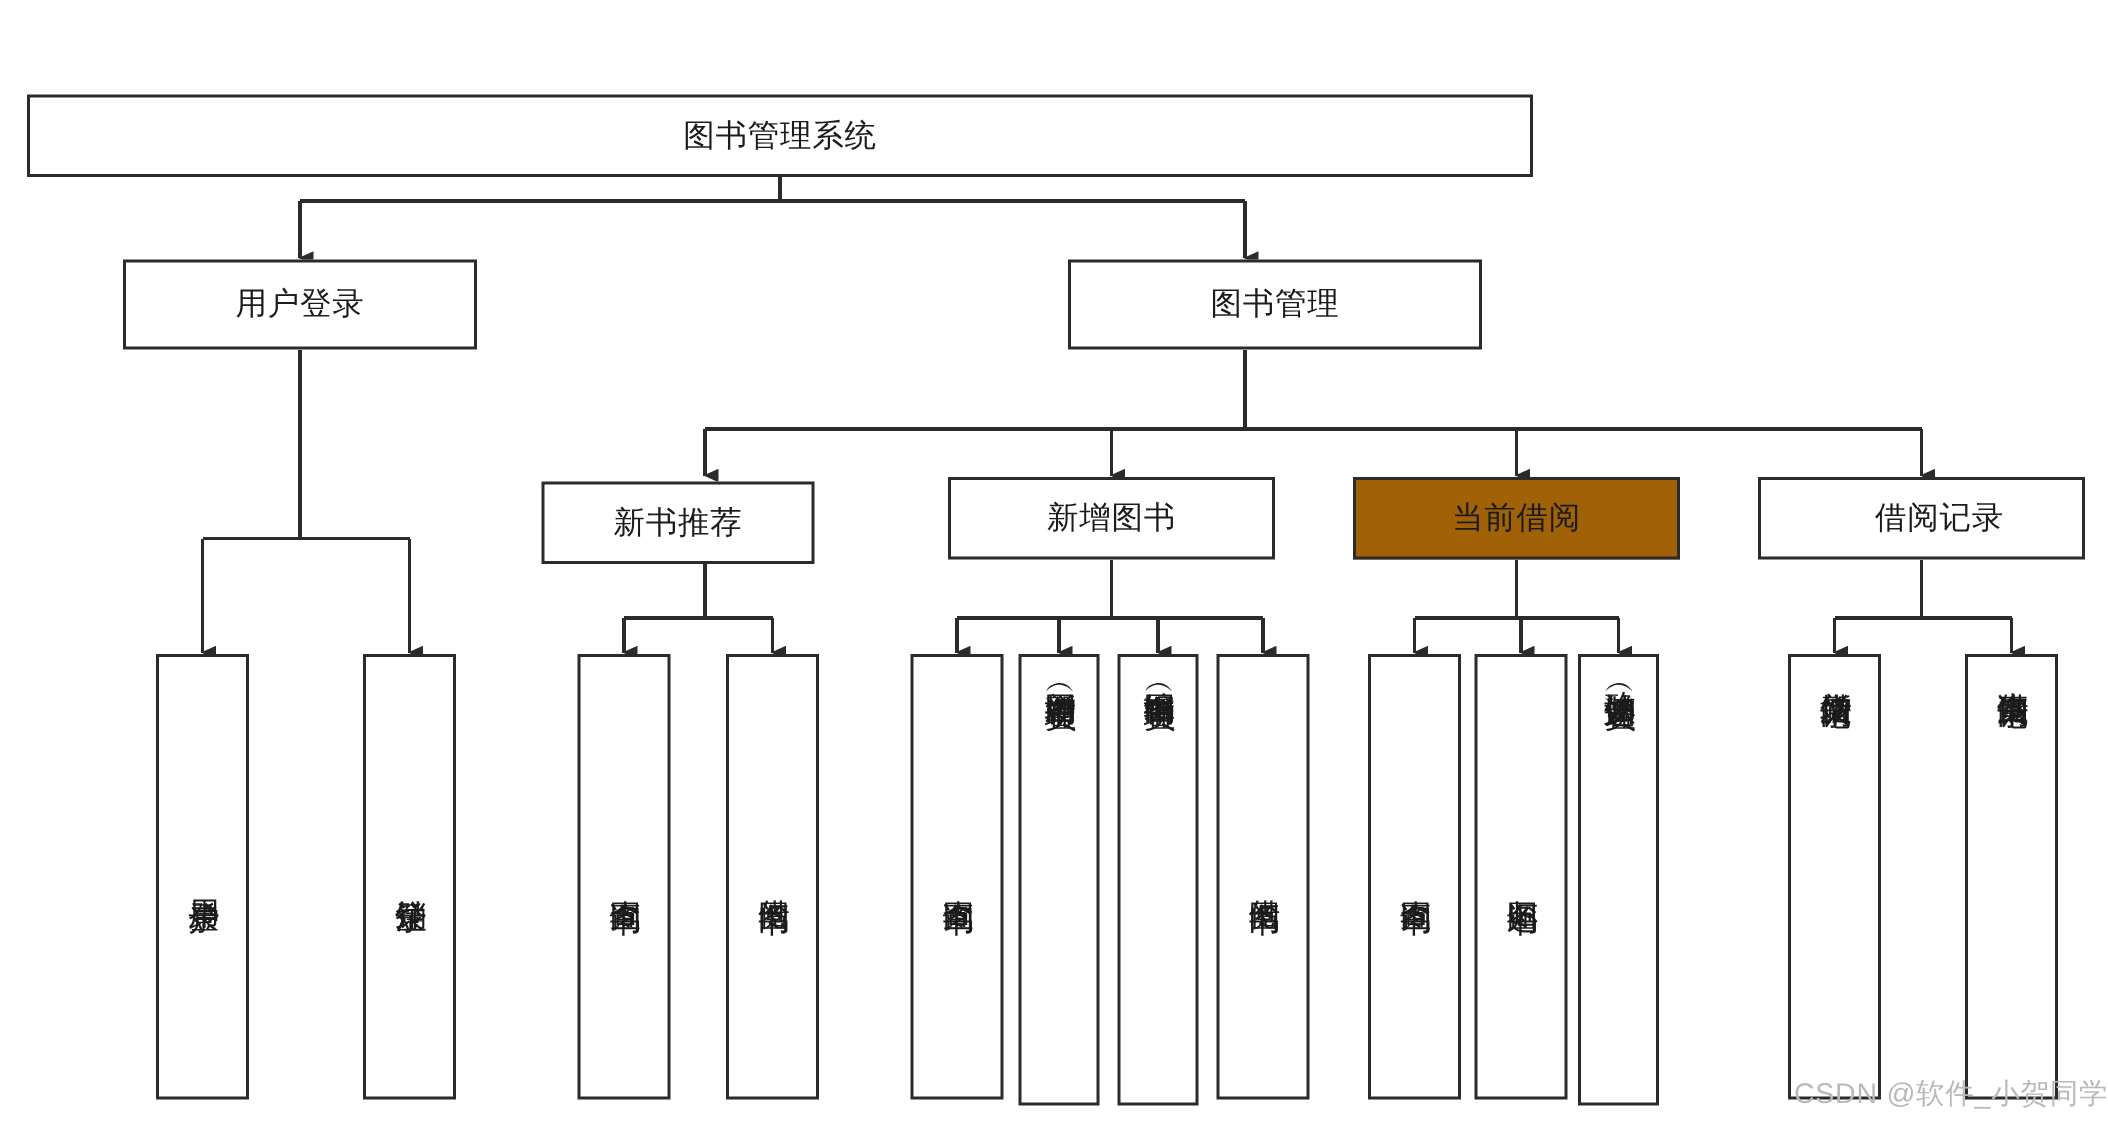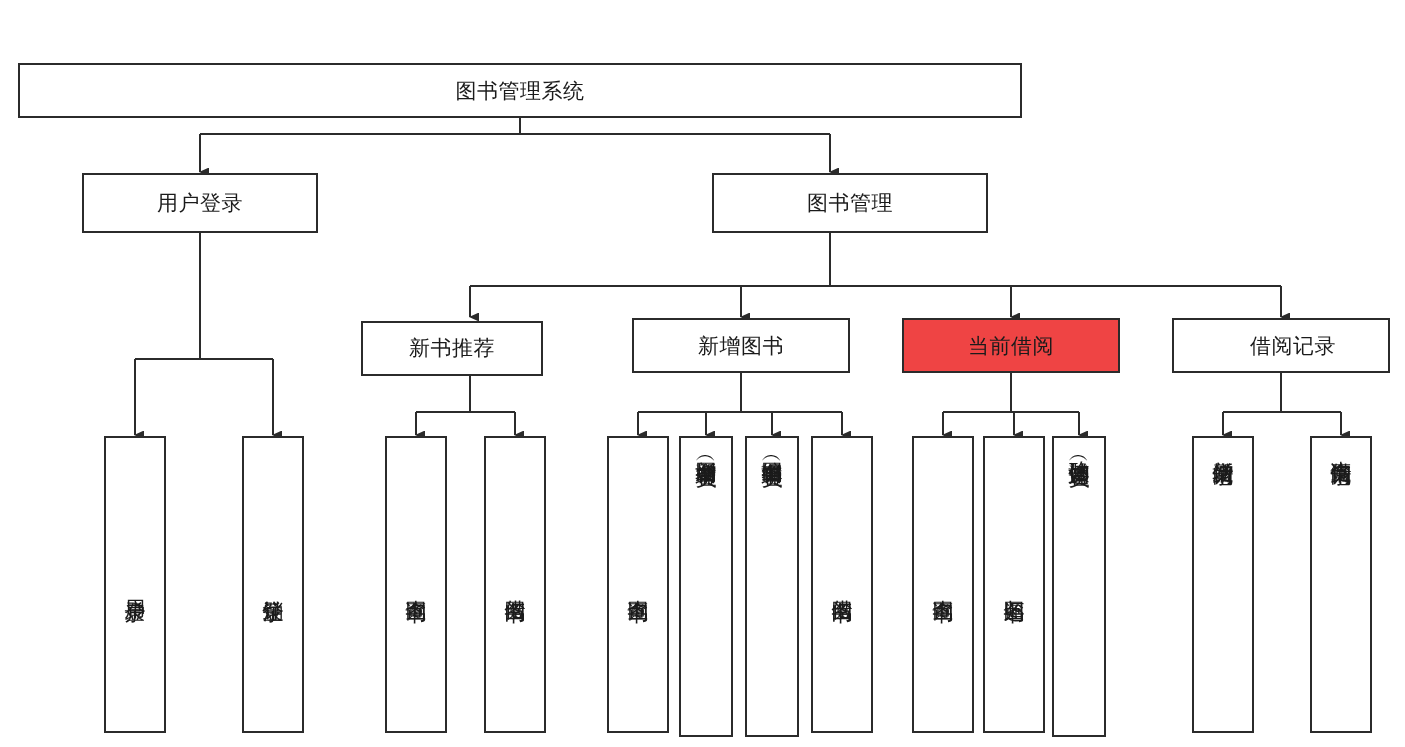--- a/index.html
+++ b/index.html
@@ -127,21 +127,21 @@
       </div>
       <div class="node-box level-1" style="left: 712px; top: 173px; width: 276px; height: 60px; border-color: rgb(43, 43, 43); background: rgb(255, 255, 255);">
         <span class="node-label-h" style="color: rgb(27, 27, 27);">图书管理</span>
       </div>
       <div class="node-box level-2" style="left: 361px; top: 321px; width: 182px; height: 55px; border-color: rgb(43, 43, 43); background: rgb(255, 255, 255); font-family: Liberation Serif, serif;">
         <span class="node-label-h" style="color: rgb(27, 27, 27);">新书推荐</span>
       </div>
       <div class="node-box level-2" style="left: 632px; top: 318px; width: 218px; height: 55px; border-color: rgb(43, 43, 43); background: rgb(255, 255, 255);">
         <span class="node-label-h" style="color: rgb(27, 27, 27);">新增图书</span>
       </div>
-      <div class="node-box level-2" style="left: 902px; top: 318px; width: 218px; height: 55px; border-color: rgb(43, 43, 43); background: #ef4444;">
+      <div class="node-box level-2" style="left: 902px; top: 318px; width: 218px; height: 55px; border-color: rgb(43, 43, 43); background: #a16207;">
         <span class="node-label-h" style="color: rgb(27, 27, 27);">当前借阅</span>
       </div>
       <div class="node-box level-2" style="left: 1172px; top: 318px; width: 218px; height: 55px; border-color: rgb(43, 43, 43); background: rgb(255, 255, 255);">
         <span class="node-label-h" style="color: rgb(27, 27, 27); margin-left: 24px;">借阅记录</span>
       </div>
       <div class="node-box level-3 leaf centered" style="left: 104px; top: 436px; width: 62px; height: 297px; border-color: rgb(43, 43, 43); background: rgb(255, 255, 255);">
         <span class="node-label-v" style="color: rgb(27, 27, 27);">用户登录</span>
       </div>
       <div class="node-box level-3 leaf centered" style="left: 242px; top: 436px; width: 62px; height: 297px; border-color: rgb(43, 43, 43); background: rgb(255, 255, 255);">
         <span class="node-label-v" style="color: rgb(27, 27, 27);">注销登录</span>
@@ -174,13 +174,14 @@
         <span class="node-label-v" style="color: rgb(27, 27, 27);">确认归还（管理员）</span>
       </div>
       <div class="node-box level-3 leaf" style="left: 1192px; top: 436px; width: 62px; height: 297px; border-color: rgb(43, 43, 43); background: rgb(255, 255, 255);">
         <span class="node-label-v" style="color: rgb(27, 27, 27);">新增借阅记录</span>
       </div>
       <div class="node-box level-3 leaf" style="left: 1310px; top: 436px; width: 62px; height: 297px; border-color: rgb(43, 43, 43); background: rgb(255, 255, 255);">
         <span class="node-label-v" style="color: rgb(27, 27, 27);">查询借阅记录</span>
       </div>
     </div>
 
+  <div class="watermark" style="left: 1196px; top: 716px;">CSDN @软件_小贺同学</div>
 </div>
 
 </body></html>

